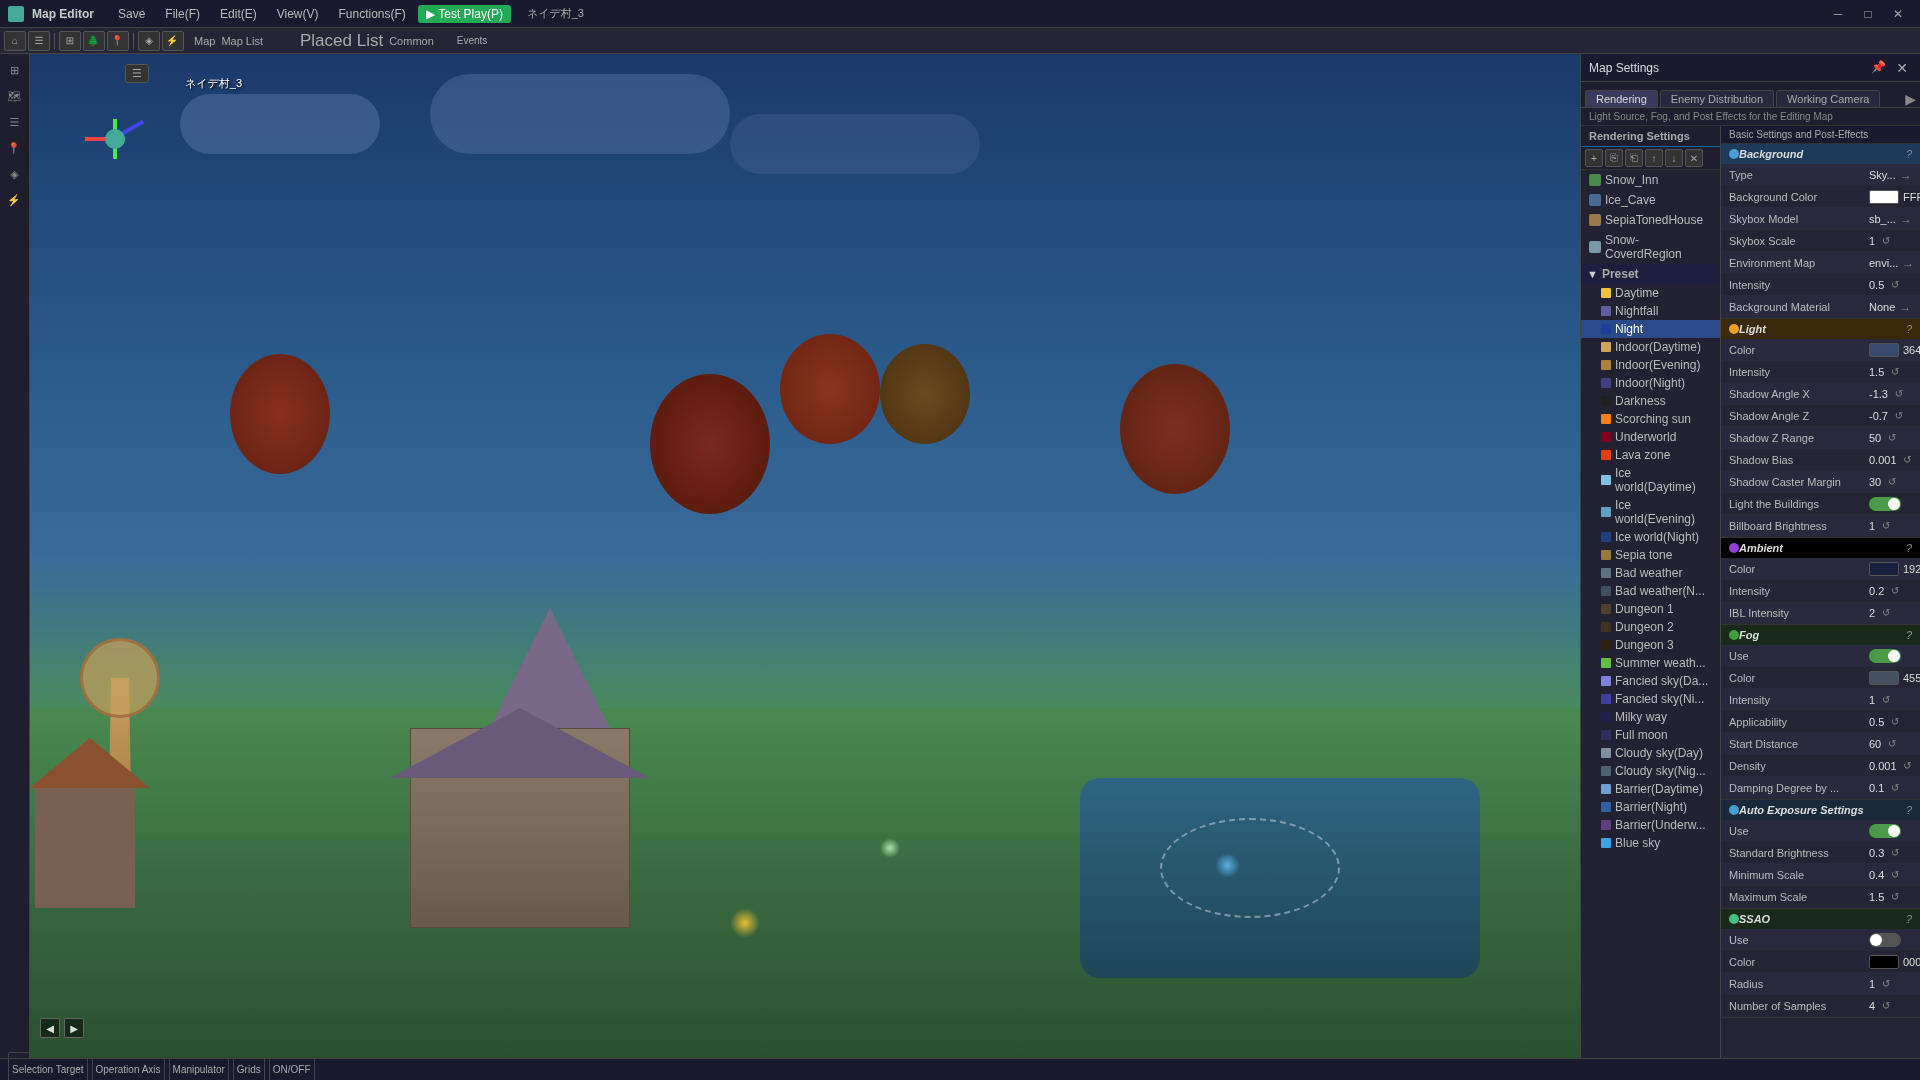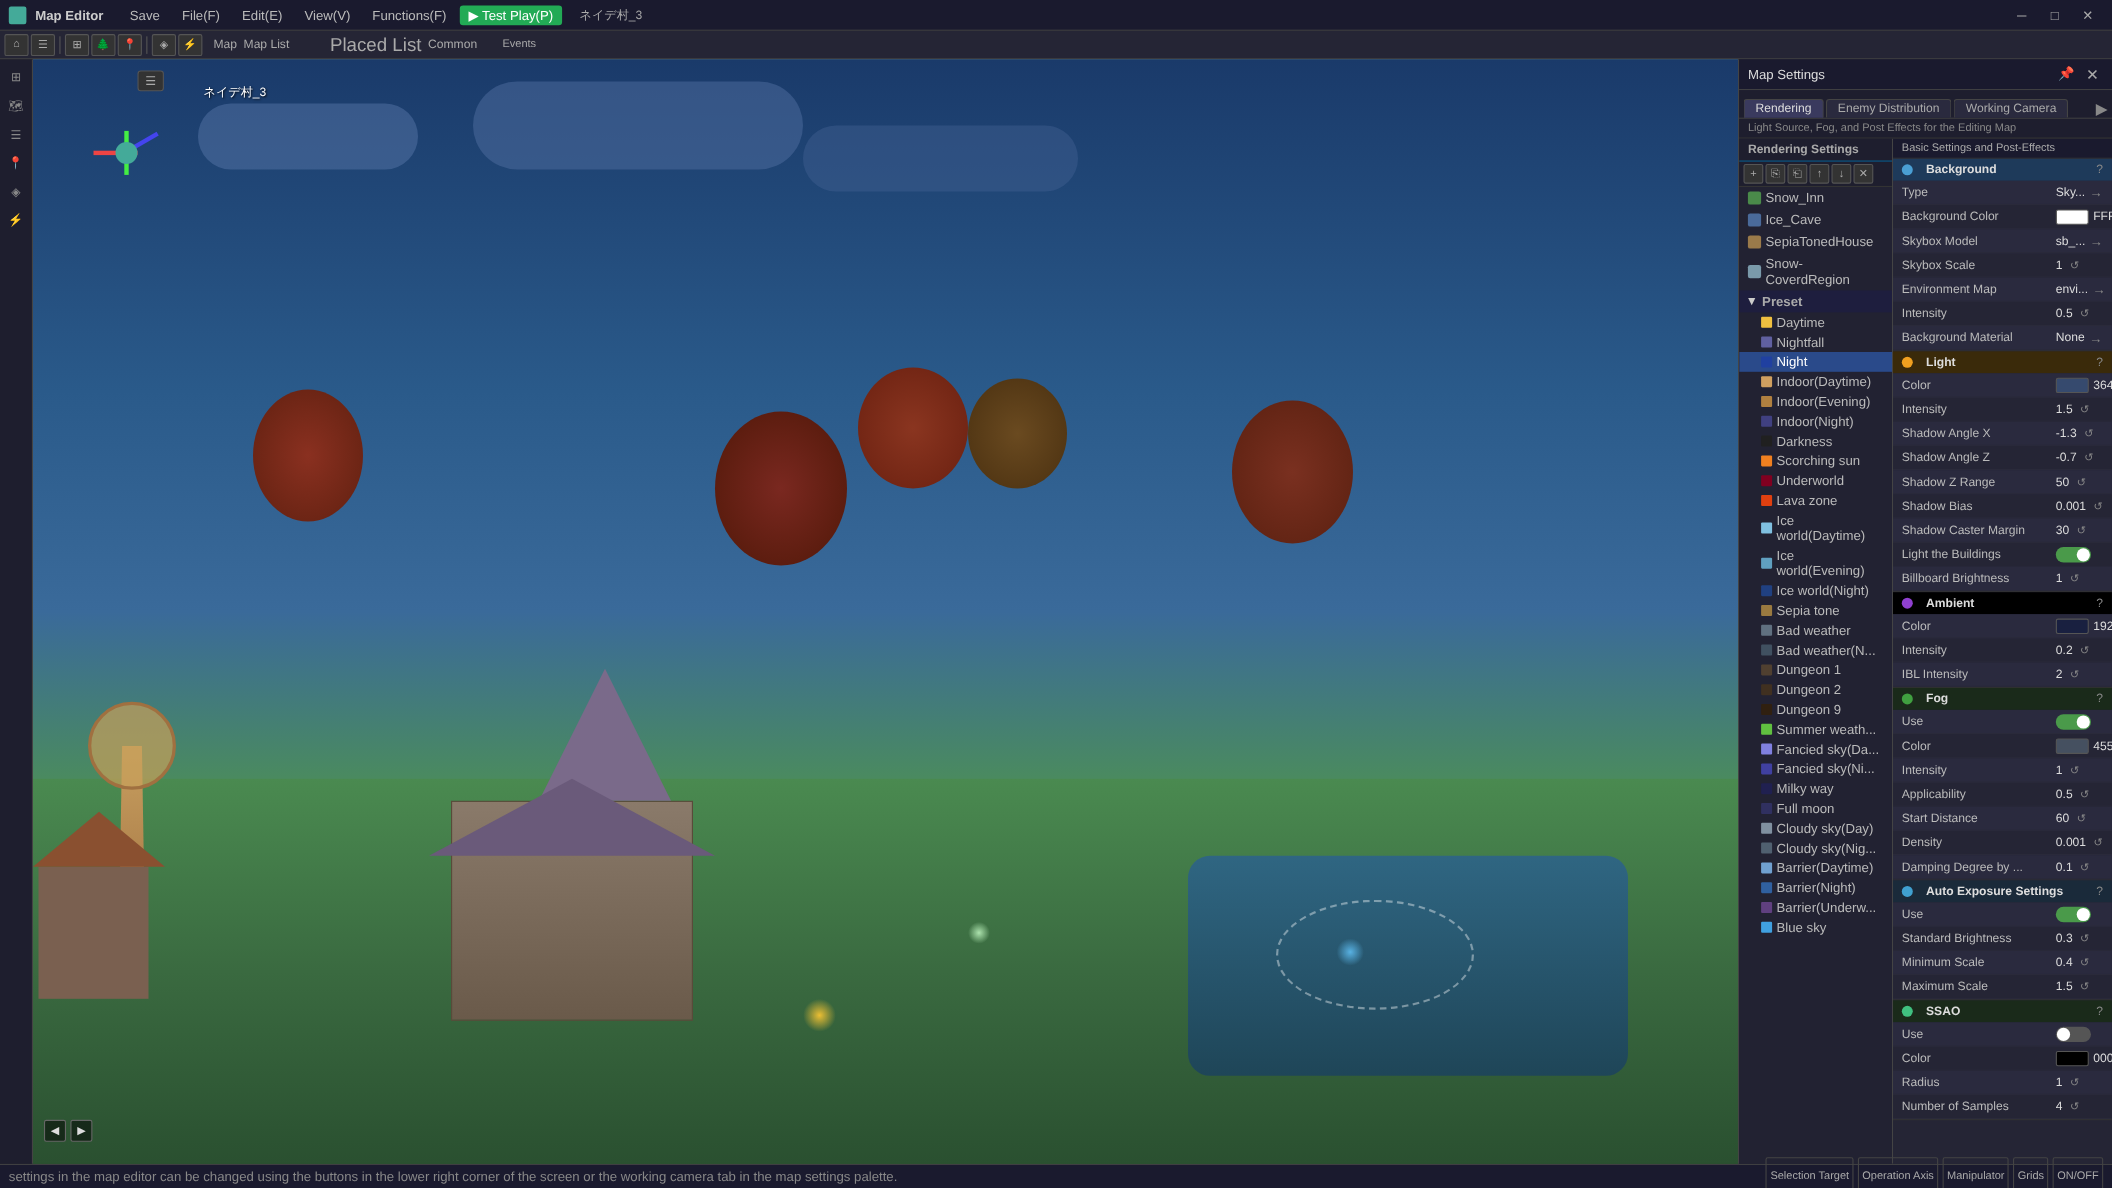--- a/index.html
+++ b/index.html
@@ -190,21 +190,22 @@
       background: #252535;
     }
     .settings-section {
       border-bottom: 1px solid #333;
     }
     .section-header {
       display: flex;
       align-items: center;
       padding: 4px 8px;
       cursor: pointer;
-      gap: 12px;
+      gap: 0;
+      font-style: italic;
     }
     .section-header .sh-icon { width: 10px; height: 10px; border-radius: 50%; flex-shrink: 0; }
     .section-header .sh-label { font-weight: bold; font-size: 11px; color: #ddd; }
     .section-header .sh-help { margin-left: auto; color: #888; font-size: 11px; cursor: pointer; }
 
     .section-bg .section-header { background: #1e3a5a; }
     .section-bg .sh-icon { background: #4a9fd4; }
     .section-light .section-header { background: #3a2a0a; }
     .section-light .sh-icon { background: #f0a020; }
     .section-ambient .section-header { background: #000000; }
@@ -517,21 +518,21 @@
           <div class="preset-item">
             <div class="pi-icon" style="background:#504030;"></div>
             <span>Dungeon 1</span>
           </div>
           <div class="preset-item">
             <div class="pi-icon" style="background:#403020;"></div>
             <span>Dungeon 2</span>
           </div>
           <div class="preset-item">
             <div class="pi-icon" style="background:#302010;"></div>
-            <span>Dungeon 9</span>
+            <span>Dungeon 3</span>
           </div>
           <div class="preset-item">
             <div class="pi-icon" style="background:#60c040;"></div>
             <span>Summer weath...</span>
           </div>
           <div class="preset-item">
             <div class="pi-icon" style="background:#8080e0;"></div>
             <span>Fancied sky(Da...</span>
           </div>
           <div class="preset-item">
@@ -862,21 +863,20 @@
               <span class="reset-btn">↺</span>
             </div>
           </div>
         </div>
       </div>
     </div>
   </div>
 </div>
 
 <div id="statusbar">
-  <span class="status-text">settings in the map editor can be changed using the buttons in the lower right corner of the screen or the working camera tab in the map settings palette.</span>
   <div class="status-tools">
     <div class="st-btn">Selection Target</div>
     <div class="st-btn">Operation Axis</div>
     <div class="st-btn">Manipulator</div>
     <div class="st-btn">Grids</div>
     <div class="st-btn">ON/OFF</div>
   </div>
 </div>
 
 </body></html>

